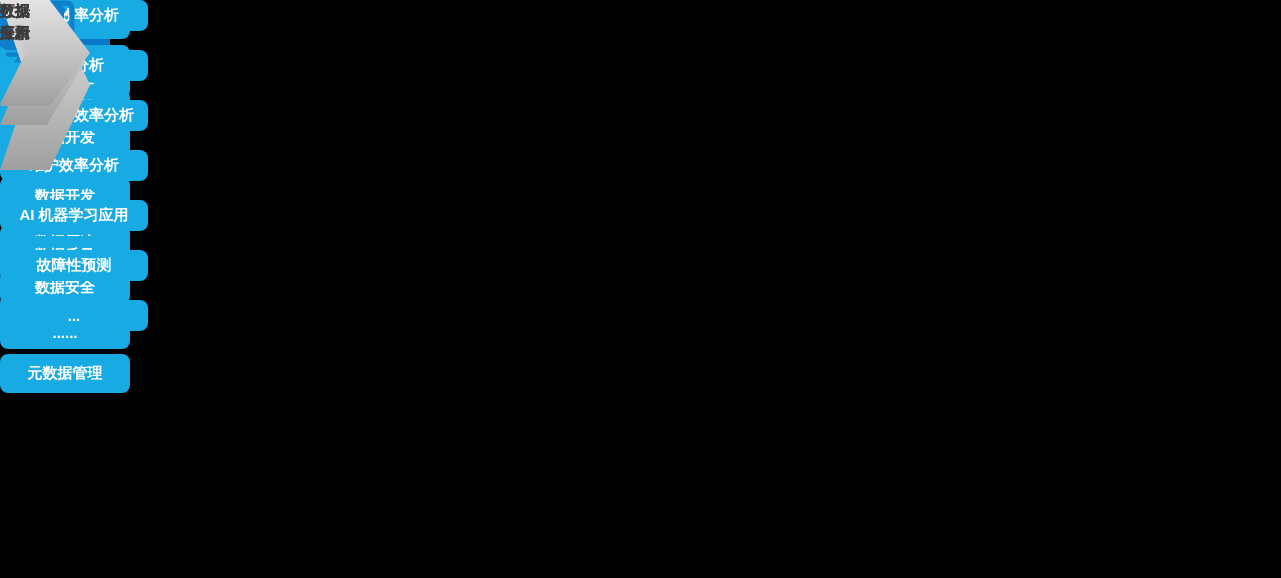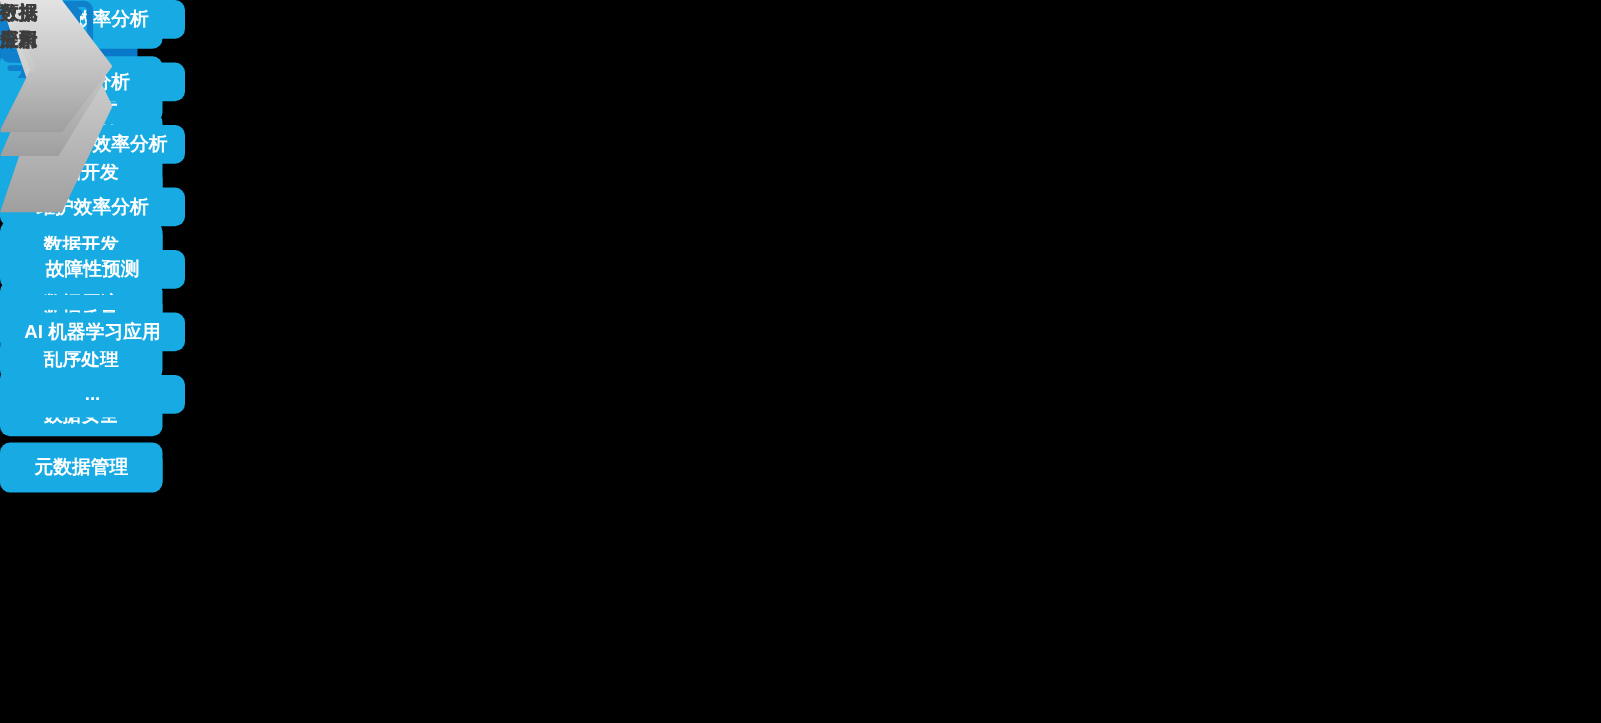--- a/index.html
+++ b/index.html
@@ -222,21 +222,20 @@
   </div>
 
   <div class="dashed-frame" style="left:517;top:111;width:184;height:446"></div>
   <div class="vlist kaiwu-list" style="left:543;top:136">
       <div class="lightbox">多模存储</div>
       <div class="lightbox">就地就算</div>
       <div class="lightbox">流式计算</div>
       <div class="lightbox">流式订阅</div>
       <div class="lightbox">生命周期管理</div>
       <div class="lightbox">数据压缩</div>
-      <div class="lightbox">乱序处理</div>
       <div class="lightbox">数据安全</div>
       <div class="lightbox">......</div>
     </div>
 
   <div class="dashed-frame" style="left:753;top:111;width:180;height:446"></div>
   <div class="vlist kdp-list" style="left:784;top:140">
       <div class="lightbox">数据汇聚</div>
       <div class="lightbox">数据安全</div>
       <div class="lightbox">数据开发</div>
       <div class="lightbox">数据开发</div>
@@ -245,22 +244,22 @@
       <div class="lightbox">元数据管理</div>
     </div>
 
   <div class="sec-title" style="left:969;top:72;width:312">数据应用</div>
 
   <div class="vlist app-list" style="left:992;top:139">
       <div class="lightbox">设备效率分析</div>
       <div class="lightbox">良率分析</div>
       <div class="lightbox">工厂生产效率分析</div>
       <div class="lightbox">维护效率分析</div>
+      <div class="lightbox">AI 机器学习应用</div>
       <div class="lightbox">故障性预测</div>
-      <div class="lightbox">AI 机器学习应用</div>
       <div class="lightbox">...</div>
     </div>
 
   <div class="app-icon" style="left:1185;top:136">
     <svg width="72" height="74" viewBox="0 0 70 72" fill="none" stroke="#1180cc" stroke-linecap="round" stroke-linejoin="round">
       <rect x="6" y="5" width="44" height="40" rx="5" stroke-width="5"></rect>
       <path d="M15 31 l9 -9 7 6 12 -13" stroke-width="4.5"></path>
       <line x1="8" y1="53" x2="21" y2="53" stroke-width="4.5"></line>
       <path d="M49 41 c-5 0 -10 2 -14 6 v16 c4 -4 9 -6 14 -6 c5 0 10 2 14 6 v-16 c-4 -4 -9 -6 -14 -6" stroke-width="4"></path>
       <line x1="49" y1="44" x2="49" y2="59" stroke-width="3"></line>

